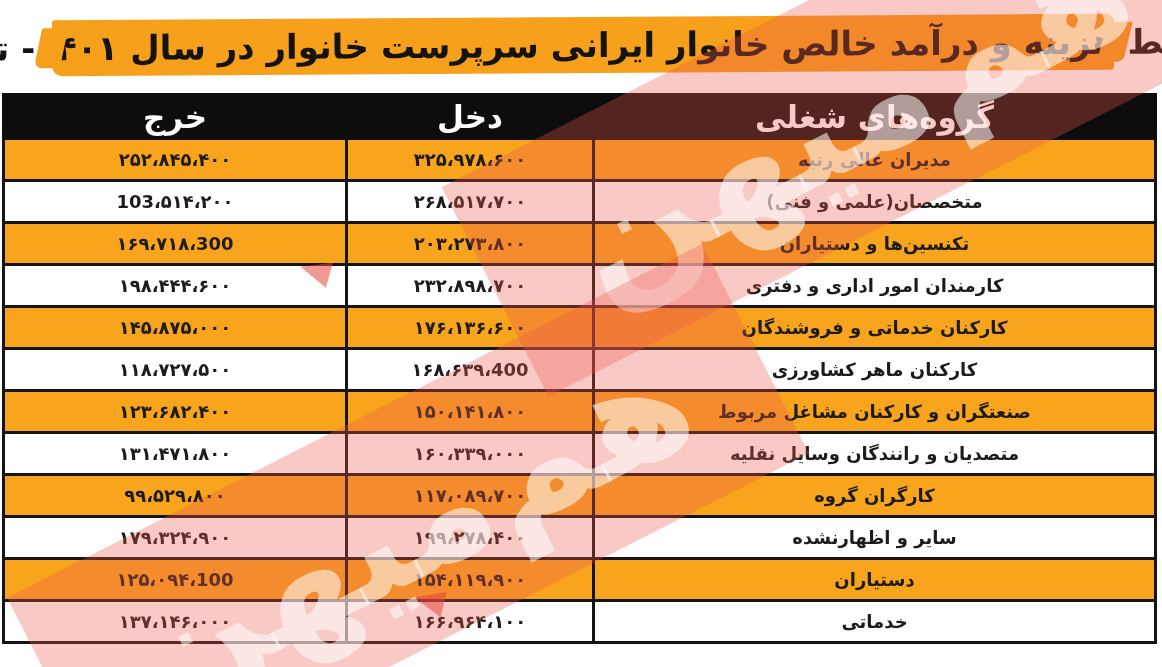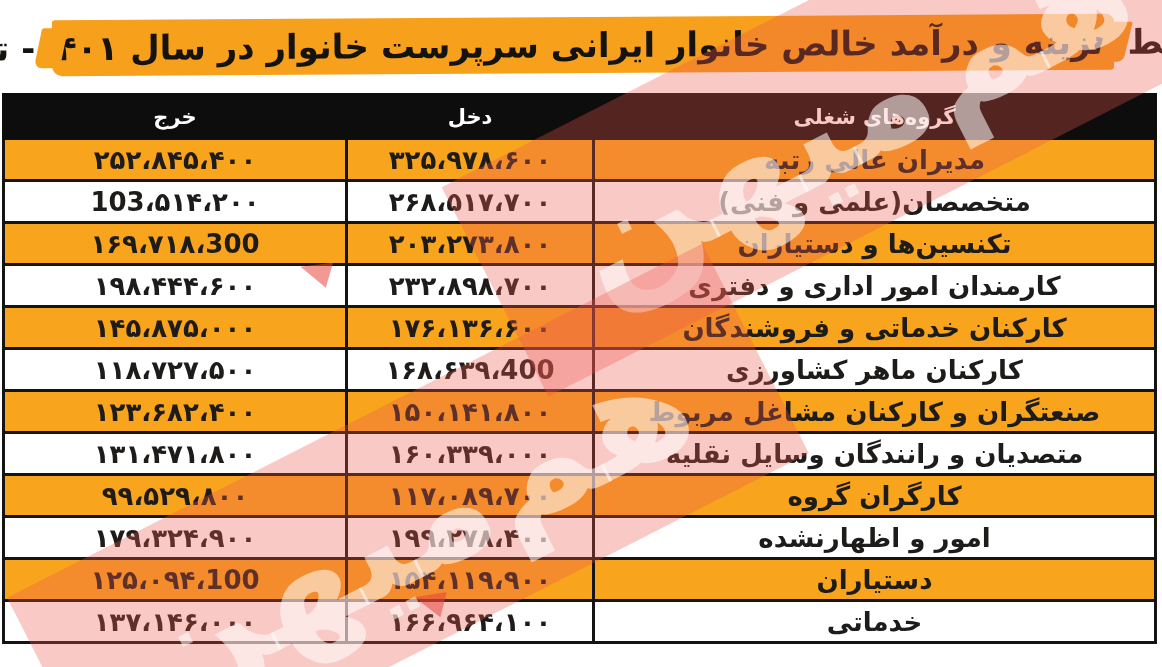--- a/index.html
+++ b/index.html
@@ -36,28 +36,28 @@
   .table-wrap{position:absolute;top:93px;right:5px;}
   table.data{
     border-collapse:collapse;table-layout:fixed;width:1152px;
     background:#ffffff;
   }
   col.c-group{width:562px;}
   col.c-income{width:247px;}
   col.c-expense{width:343px;}
   table.data th{
     background:#0d0d0d;color:#ffffff;
-    font-size:21px;font-weight:bold;
+    font-size:31px;font-weight:bold;
     height:41px;border:3px solid #0d0d0d;
     text-align:center;padding:0;
   }
   table.data td{
     height:39px;border:3px solid #141414;
     text-align:center;vertical-align:middle;
-    font-weight:bold;font-size:26px;color:#1d1c1a;
+    font-weight:bold;font-size:18px;color:#1d1c1a;
     padding:0;white-space:nowrap;overflow:hidden;
   }
   table.data td.num{letter-spacing:1px;}
   tr.hl td{background:#F8A41C;}
 
   
   .wm{
     position:absolute;pointer-events:none;z-index:6;
     display:flex;align-items:center;justify-content:center;
     background:rgba(235,86,78,.32);
@@ -142,21 +142,21 @@
             <td>متصدیان و رانندگان وسایل نقلیه</td>
             <td class="num">۱۶۰،۳۳۹،۰۰۰</td>
             <td class="num">۱۳۱،۴۷۱،۸۰۰</td>
           </tr>
           <tr class="hl">
             <td>کارگران گروه</td>
             <td class="num">۱۱۷،۰۸۹،۷۰۰</td>
             <td class="num">۹۹،۵۲۹،۸۰۰</td>
           </tr>
           <tr>
-            <td>امور و اظهارنشده</td>
+            <td>سایر و اظهارنشده</td>
             <td class="num">۱۹۹،۲۷۸،۴۰۰</td>
             <td class="num">۱۷۹،۳۲۴،۹۰۰</td>
           </tr>
           <tr class="hl">
             <td>دستیاران</td>
             <td class="num">۱۵۴،۱۱۹،۹۰۰</td>
             <td class="num">۱۲۵،۰۹۴،100</td>
           </tr>
           <tr>
             <td>خدماتی</td>

